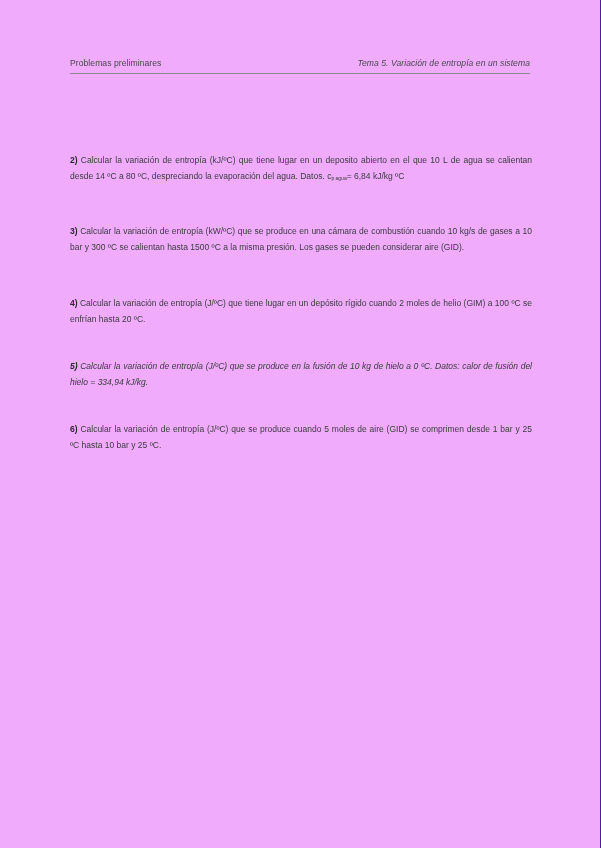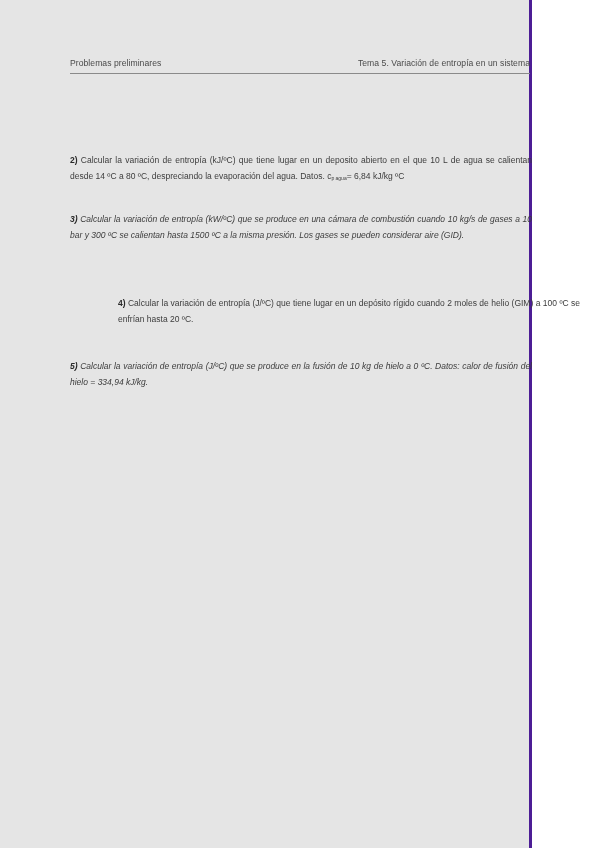--- a/index.html
+++ b/index.html
@@ -11,37 +11,37 @@
       width: 601px;
       height: 848px;
       position: relative;
       overflow: hidden;
       font-family: "Liberation Sans", sans-serif;
       color: #3a3a3a;
     }
     .page {
       position: absolute;
       left: 0; top: 0;
-      width: 532px; height: 848px;
-      background: #e5e5e5;
-      border-right: 3px solid #4c1d95;
+      width: 601px; height: 848px;
+      background: #f0abfc;
+      border-right: 1px solid #4c1d95;
       box-sizing: border-box;
     }
     .header {
       position: absolute;
       left: 70px;
       top: 58px;
       width: 460px;
       height: 14px;
       font-size: 8.6px;
       color: #4a4a4a;
       letter-spacing: 0.05px;
     }
     .header .left { position: absolute; left: 0; top: 0; }
-    .header .right { position: absolute; right: 0; top: 0; }
+    .header .right { position: absolute; right: 0; top: 0; font-style: italic; }
     .header-rule {
       position: absolute;
       left: 70px;
       top: 73px;
       width: 460px;
       height: 0;
       border-top: 1px solid #8a8a8a;
     }
     .problem {
       position: absolute;
@@ -55,22 +55,22 @@
     .problem .num {
       font-weight: bold;
       color: #2a2a2a;
     }
     .sub {
       font-size: 5px;
       vertical-align: -1px;
     }
     #p1 { top: 95px; }
     #p2 { top: 153px; }
-    #p3 { top: 212px; font-style: italic; }
-    #p4 { top: 296px; margin-left: 48px; }
+    #p3 { top: 224px; }
+    #p4 { top: 296px; }
     #p5 { top: 359px; font-style: italic; }
     #p6 { top: 422px; }
   </style>
 </head>
 <body>
 
 <div class="page">
 
   <div class="header">
     <span class="left">Problemas preliminares</span>
@@ -92,14 +92,18 @@
   <div class="problem" id="p4">
     <span class="num">4)</span>
     <span>Calcular la variación de entropía (J/ºC) que tiene lugar en un depósito rígido cuando 2 moles de helio (GIM) a 100 ºC se enfrían hasta 20 ºC.</span>
   </div>
 
   <div class="problem" id="p5">
     <span class="num">5)</span>
     <span>Calcular la variación de entropía (J/ºC) que se produce en la fusión de 10 kg de hielo a 0 ºC. Datos: calor de fusión del hielo = 334,94 kJ/kg.</span>
   </div>
 
+  <div class="problem" id="p6">
+    <span class="num">6)</span>
+    <span>Calcular la variación de entropía (J/ºC) que se produce cuando 5 moles de aire (GID) se comprimen desde 1 bar y 25 ºC hasta 10 bar y 25 ºC.</span>
+  </div>
 
 </div>
 
 </body></html>

